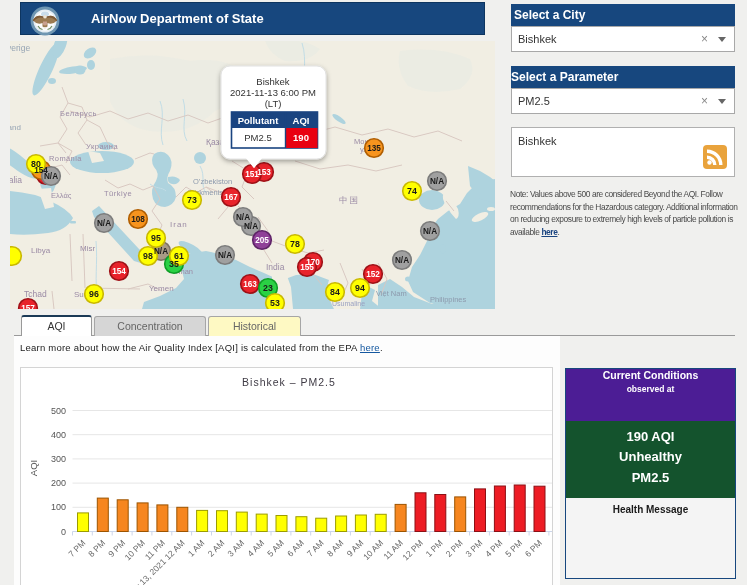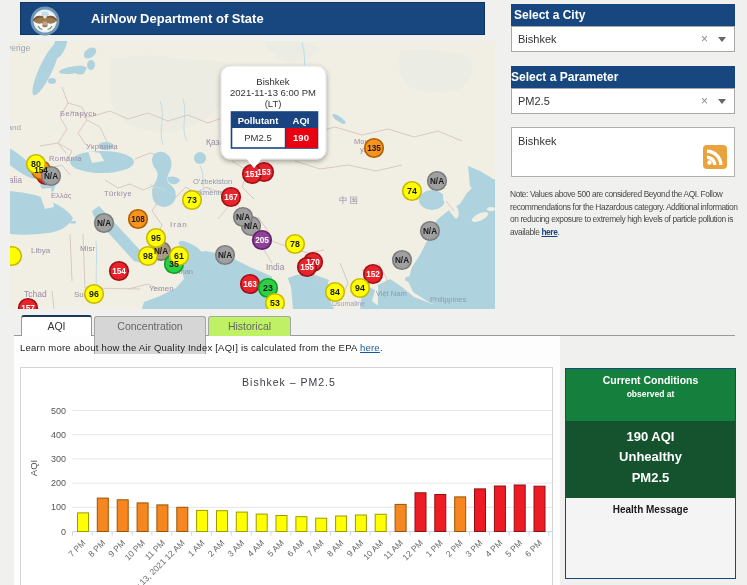--- a/index.html
+++ b/index.html
@@ -252,22 +252,22 @@
  <text x="291" y="83" text-anchor="middle" font-size="9.5" font-weight="bold" fill="#fff">AQI</text>
  <text x="248" y="100" text-anchor="middle" font-size="9.5" fill="#333">PM2.5</text>
  <text x="291" y="100" text-anchor="middle" font-size="9.5" font-weight="bold" fill="#fff">190</text>
 </g>
 </svg>
 </div>
 
 <div class="abs" style="left:14px; top:336px; width:546px; height:250px; background:#fdfdfd;"></div>
 <div class="abs" style="left:14px; top:335px; width:721px; height:1px; background:#9a9a9a;"></div>
 <div class="abs" style="left:21px; top:315px; width:71px; height:21px; background:#fff; border:1px solid #999; border-top:2.5px solid #1b3a57; border-bottom:none; border-radius:3px 3px 0 0; text-align:center; line-height:18px; font-size:10.5px; color:#333; z-index:3;">AQI</div>
-<div class="abs" style="left:94px; top:315.5px; width:112px; height:38px; background:#d6d6d6; border:1px solid #a6a6a6; border-bottom:none; border-radius:3px 3px 0 0; text-align:center; line-height:19px; font-size:10.5px; color:#666;">Concentration</div>
-<div class="abs" style="left:208px; top:315.5px; width:83px; height:20px; background:#bef264; border:1px solid #a6a6a6; border-bottom:none; border-radius:3px 3px 0 0; text-align:center; line-height:19px; font-size:10.5px; color:#666;">Historical</div>
+<div class="abs" style="left:94px; top:315.5px; width:112px; height:20px; background:#d6d6d6; border:1px solid #a6a6a6; border-bottom:none; border-radius:3px 3px 0 0; text-align:center; line-height:19px; font-size:10.5px; color:#666;">Concentration</div>
+<div class="abs" style="left:208px; top:315.5px; width:93px; height:20px; background:#fef9c3; border:1px solid #a6a6a6; border-bottom:none; border-radius:3px 3px 0 0; text-align:center; line-height:19px; font-size:10.5px; color:#666;">Historical</div>
 
 <div class="abs" style="left:20px; top:342px; font-size:9.5px; letter-spacing:0.23px; color:#222;">Learn more about how the Air Quality Index [AQI] is calculated from the EPA <a style="color:#1558a0; text-decoration:underline;">here</a>.</div>
 
 <div class="abs" style="left:20px; top:367px; width:533px; height:240px; background:#fff; border:1px solid #d4d4d4;">
 <svg width="531" height="238" viewBox="0 0 531 238" font-family="Liberation Sans, sans-serif">
 <text x="268" y="18" text-anchor="middle" font-size="10.5" letter-spacing="1" fill="#3f3b45">Bishkek – PM2.5</text>
 <text x="45" y="166.5" text-anchor="end" font-size="9" fill="#555">0</text>
 <line x1="51.5" y1="139.3" x2="531" y2="139.3" stroke="#e6e6e6" stroke-width="1"></line>
 <text x="45" y="142.3" text-anchor="end" font-size="9" fill="#555">100</text>
 <line x1="51.5" y1="115.1" x2="531" y2="115.1" stroke="#e6e6e6" stroke-width="1"></line>
@@ -350,21 +350,21 @@
 <line x1="488.2" y1="163.5" x2="488.2" y2="167.5" stroke="#ccd6eb"></line>
 <text text-anchor="end" font-size="8.5" fill="#666" transform="rotate(-45 501.7 175.5)" x="501.7" y="175.5">5 PM</text>
 <rect x="513.0" y="118.2" width="11" height="45.3" fill="#ed1c24" stroke="#8c1014" stroke-width="1"></rect>
 <line x1="508.1" y1="163.5" x2="508.1" y2="167.5" stroke="#ccd6eb"></line>
 <text text-anchor="end" font-size="8.5" fill="#666" transform="rotate(-45 521.5 175.5)" x="521.5" y="175.5">6 PM</text>
 <line x1="527.9" y1="163.5" x2="527.9" y2="167.5" stroke="#ccd6eb"></line>
 </svg>
 </div>
 
 <div class="abs" style="left:565px; top:368px; width:171px; height:211px; background:#f4f4f4; border:1.5px solid #17477e;">
-  <div style="background:#15803d; height:52px; text-align:center; color:#fff; padding-top:5px;">
+  <div style="background:#4c1d95; height:52px; text-align:center; color:#fff; ">
     <div style="font-size:10.5px; font-weight:bold;">Current Conditions</div>
     <div style="font-size:8.5px; font-weight:bold; margin-top:2.5px;">observed at</div>
   </div>
   <div style="background:#14532d; height:77px; text-align:center; color:#fff; padding-top:8px;">
     <div style="font-size:13px; font-weight:bold;">190 AQI</div>
     <div style="font-size:13px; font-weight:bold; margin-top:4.5px;">Unhealthy</div>
     <div style="font-size:13px; font-weight:bold; margin-top:6px;">PM2.5</div>
   </div>
   <div style="text-align:center; color:#1a1a1a; font-size:10px; font-weight:bold; margin-top:6px;">Health Message</div>
 </div>

